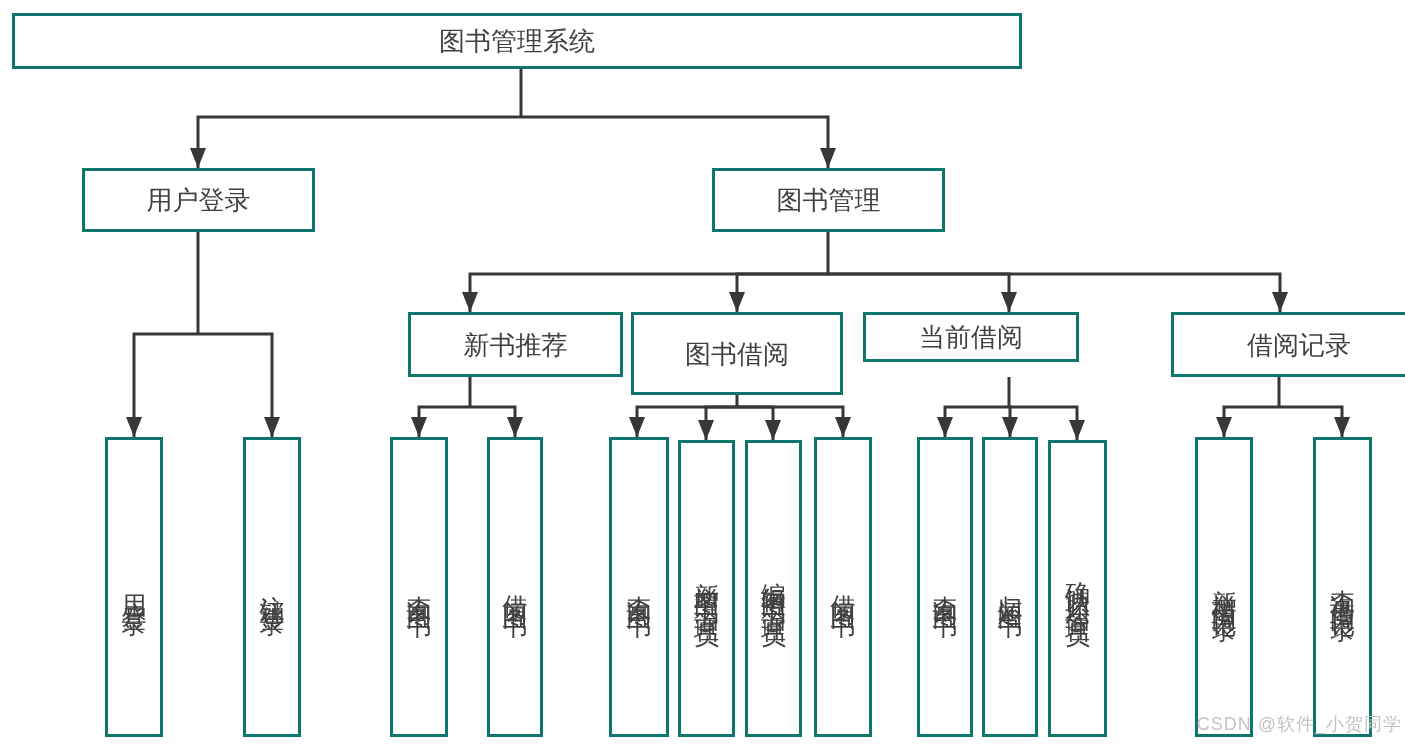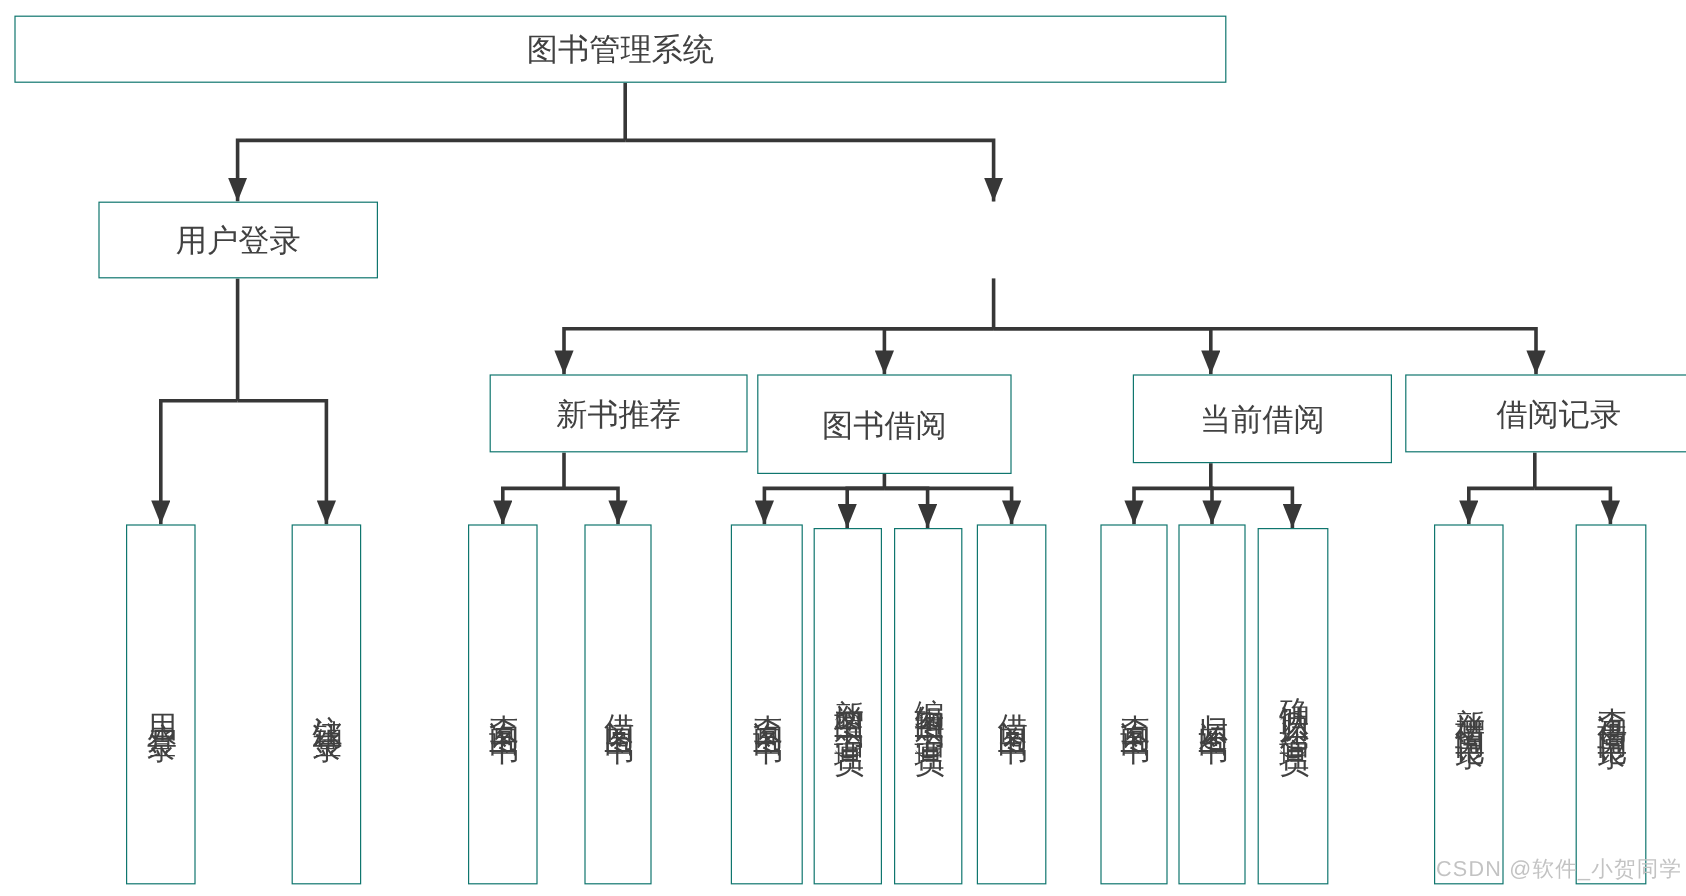--- a/index.html
+++ b/index.html
@@ -7,21 +7,21 @@
     position:relative;
     width:1405px;height:747px;
     background:#ffffff;
     font-family:"Liberation Sans","DejaVu Sans",sans-serif;
     overflow:hidden;
   }
   #edges{position:absolute;left:0;top:0;width:1405px;height:747px;}
   .box{
     position:absolute;
     box-sizing:border-box;
-    border:1px solid #0f766e;
+    border:3px solid #0f766e;
     background:#ffffff;
     display:flex;
     align-items:center;
     justify-content:center;
     color:#414141;
     font-size:26px;
     line-height:1;
     white-space:nowrap;
   }
   .vbox{
@@ -96,24 +96,25 @@
     <g>
       <path d="M1279 377 V407"></path>
       <path d="M1279 407 L1224 407 L1224 437" marker-end="url(#arrow)"></path>
       <path d="M1279 407 L1342 407 L1342 437" marker-end="url(#arrow)"></path>
     </g>
   </svg>
 
   <div class="box" style="left:12px;top:13px;width:1010px;height:56px;">图书管理系统</div>
 
   <div class="box" style="left:82px;top:168px;width:233px;height:64px;">用户登录</div>
+  <div class="box" style="left:712px;top:168px;width:233px;height:64px;">图书管理</div>
 
   <div class="box" style="left:363px;top:312px;width:215px;height:65px;margin-left:45px;">新书推荐</div>
   <div class="box" style="left:631px;top:312px;width:212px;height:83px;">图书借阅</div>
-  <div class="box" style="left:944px;top:312px;width:216px;height:74px;">当前借阅</div>
+  <div class="box" style="left:863px;top:312px;width:216px;height:50px;">当前借阅</div>
   <div class="box" style="left:1171px;top:312px;width:256px;height:65px;">借阅记录</div>
 
   <div class="box vbox" style="left:105px;top:437px;width:58px;height:300px;">用户登录</div>
   <div class="box vbox" style="left:243px;top:437px;width:58px;height:300px;">注销登录</div>
 
   <div class="box vbox" style="left:390px;top:437px;width:58px;height:300px;">查询图书</div>
   <div class="box vbox" style="left:487px;top:437px;width:56px;height:300px;">借阅图书</div>
 
   <div class="box vbox" style="left:609px;top:437px;width:60px;height:300px;">查询图书</div>
   <div class="box vbox" style="left:678px;top:440px;width:57px;height:297px;">新增图书（管理员）</div>

